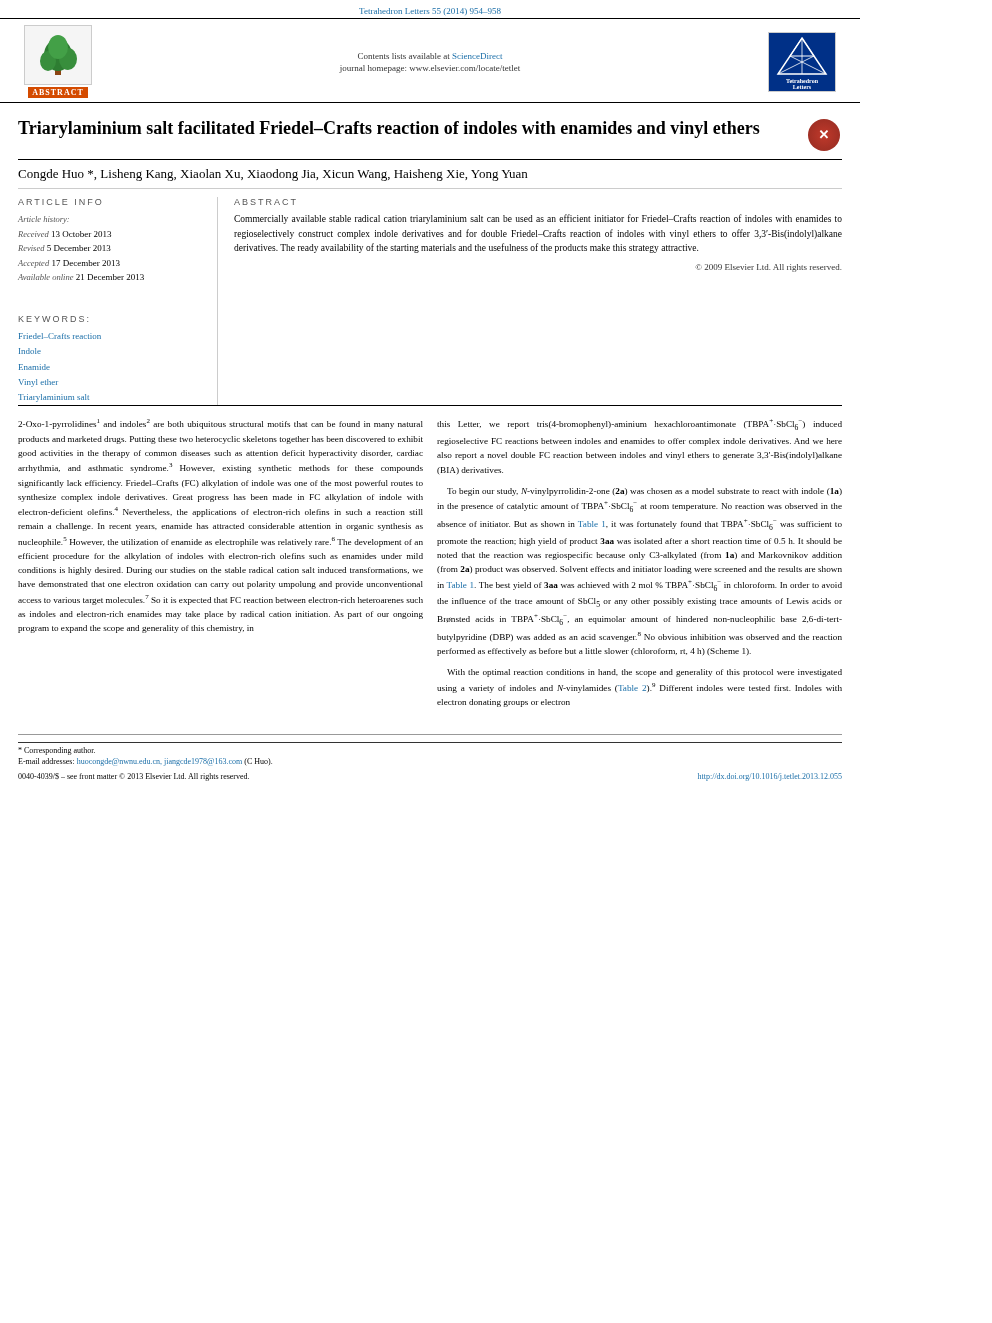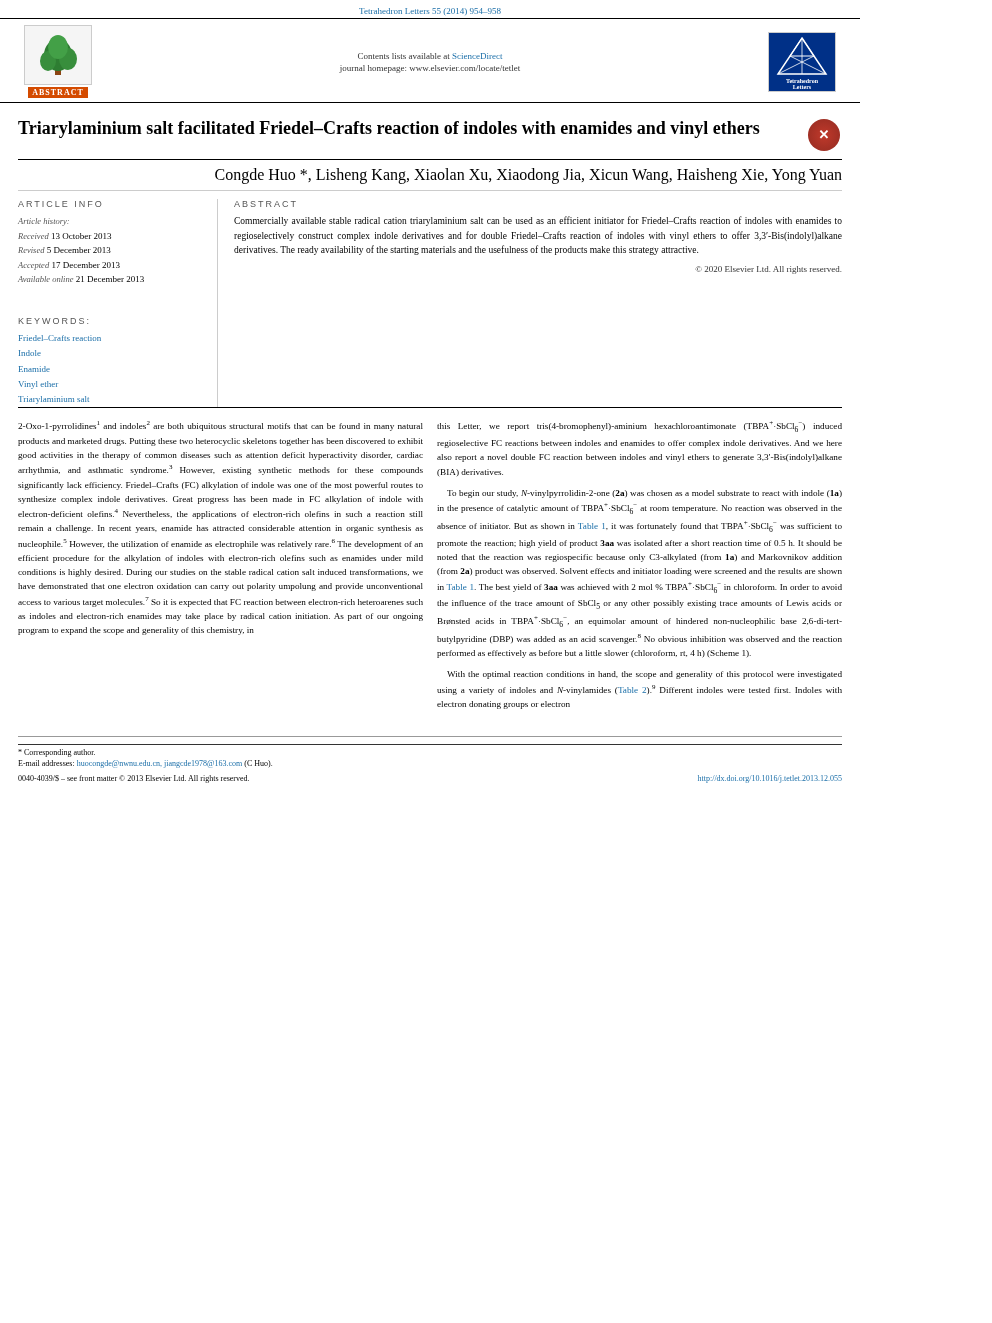--- a/index.html
+++ b/index.html
@@ -130,22 +130,21 @@
       background: radial-gradient(circle, #c0392b, #922b21);
       display: flex;
       align-items: center;
       justify-content: center;
       color: #fff;
       font-size: 13px;
       font-weight: bold;
     }
     .authors-line {
       padding: 6px 0 2px 0;
-      font-size: 16px;
-      text-align: right;
+      font-size: 13px;
     }
     .affiliation-line {
       font-size: 8.5px;
       font-style: italic;
       color: #333;
       line-height: 1.4;
       padding-bottom: 6px;
     }
     
     .two-col {
@@ -329,21 +328,21 @@
           <span class="keyword-item">Indole</span>
           <span class="keyword-item">Enamide</span>
           <span class="keyword-item">Vinyl ether</span>
           <span class="keyword-item">Triarylaminium salt</span>
         </div>
       </div>
 
       <div class="right-col">
         <div class="section-heading">ABSTRACT</div>
         <div class="abstract-text">Commercially available stable radical cation triarylaminium salt can be used as an efficient initiator for Friedel–Crafts reaction of indoles with enamides to regioselectively construct complex indole derivatives and for double Friedel–Crafts reaction of indoles with vinyl ethers to offer 3,3′-Bis(indolyl)alkane derivatives. The ready availability of the starting materials and the usefulness of the products make this strategy attractive.</div>
-        <div class="copyright-line">© 2020 Elsevier Ltd. All rights reserved.</div>
+        <div class="copyright-line">© 2009 Elsevier Ltd. All rights reserved.</div>
       </div>
 
     </div>
 
     <div class="main-text-section">
 
       <div class="main-col">
         <p class="main-text-para">2-Oxo-1-pyrrolidines<sup>1</sup> and indoles<sup>2</sup> are both ubiquitous structural motifs that can be found in many natural products and marketed drugs. Putting these two heterocyclic skeletons together has been discovered to exhibit good activities in the therapy of common diseases such as attention deficit hyperactivity disorder, cardiac arrhythmia, and asthmatic syndrome.<sup>3</sup> However, existing synthetic methods for these compounds significantly lack efficiency. Friedel–Crafts (FC) alkylation of indole was one of the most powerful routes to synthesize complex indole derivatives. Great progress has been made in FC alkylation of indole with electron-deficient olefins.<sup>4</sup> Nevertheless, the applications of electron-rich olefins in such a reaction still remain a challenge. In recent years, enamide has attracted considerable attention in organic synthesis as nucleophile.<sup>5</sup> However, the utilization of enamide as electrophile was relatively rare.<sup>6</sup> The development of an efficient procedure for the alkylation of indoles with electron-rich olefins such as enamides under mild conditions is highly desired. During our studies on the stable radical cation salt induced transformations, we have demonstrated that one electron oxidation can carry out polarity umpolung and provide unconventional access to various target molecules.<sup>7</sup> So it is expected that FC reaction between electron-rich heteroarenes such as indoles and electron-rich enamides may take place by radical cation initiation. As part of our ongoing program to expand the scope and generality of this chemistry, in</p>
       </div>
 

